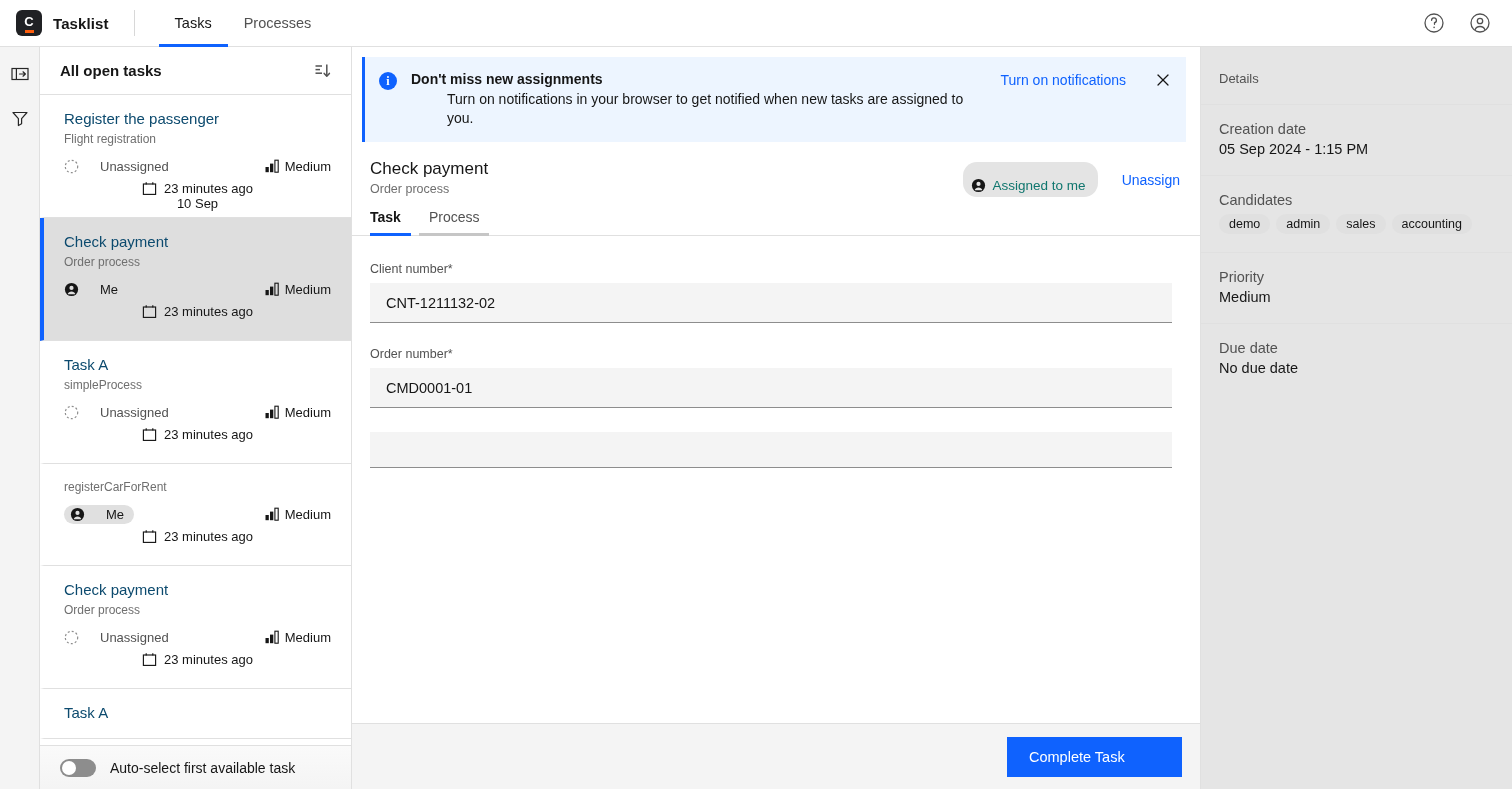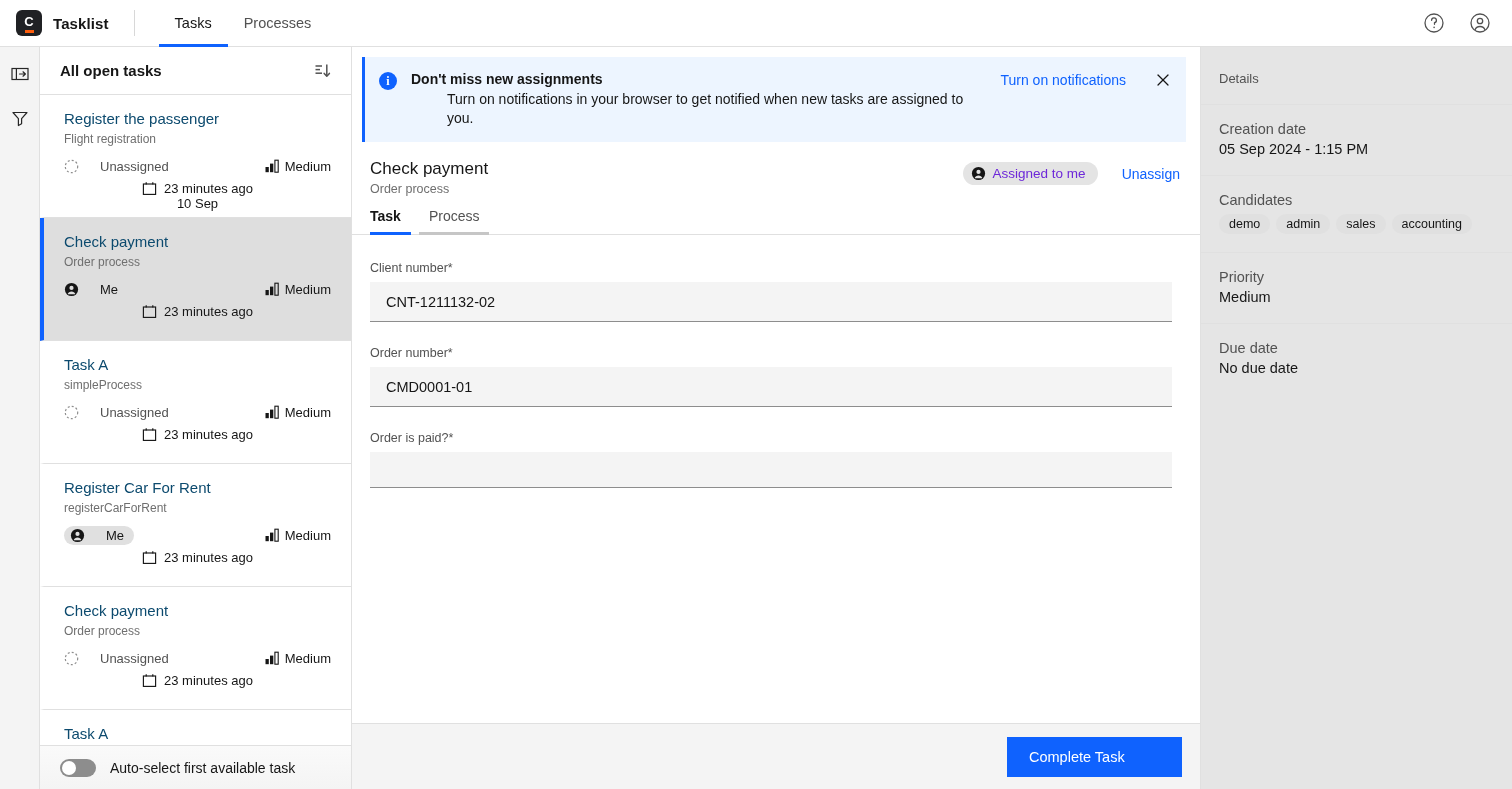--- a/index.html
+++ b/index.html
@@ -142,22 +142,22 @@
 
   .task-head {
     padding: 16px 20px 12px 18px;
     display: flex; align-items: flex-start;
   }
   .th-name { font-size: 17px; line-height: 22px; }
   .th-proc { font-size: 12.5px; color: #6f6f6f; margin-top: 2px; }
   .th-right { margin-left: auto; display: flex; align-items: center; gap: 24px; padding-top: 4px; }
   .assigned-chip {
     display: flex; align-items: center; gap: 7px;
-    background: #e4e4e4; border-radius: 14px; padding: 4px 12px 4px 8px;
-    font-size: 13.5px; color: #6d28d9;
+    background: #e4e4e4; border-radius: 14px; padding: 16px 12px 4px 8px;
+    font-size: 13.5px; color: #0f766e;
   }
   .unassign-link { font-size: 14px; color: #0f62fe; cursor: pointer; }
 
   .tabs-row {
     display: flex; padding-left: 18px; border-bottom: 1px solid #e0e0e0;
     position: relative;
   }
   .tab {
     font-size: 14px; color: #525252; padding: 0 10px 10px 10px;
     cursor: pointer; position: relative; margin-right: 8px;
@@ -389,21 +389,20 @@
                 <line x1="10.8" y1="1.3" x2="10.8" y2="3.6"></line>
               </svg>
             </span>
             <span>23 minutes ago</span>
           </span>
           <span class="t-due"></span>
         </div>
       </div>
 
       <div class="task-item">
-        <div class="t-name">Register Car For Rent</div>
         <div class="t-proc">registerCarForRent</div>
         <div class="t-row">
           <span class="t-assignee me-chip">
             <span>
               <svg width="15" height="15" viewBox="0 0 15 15">
                   <circle cx="7.5" cy="7.5" r="6.6" fill="#161616"></circle>
                   <circle cx="7.5" cy="5.9" r="2.1" fill="#e0e0e0"></circle>
                   <path d="M3.6 12.3c.7-1.9 2.1-2.8 3.9-2.8s3.2.9 3.9 2.8z" fill="#e0e0e0"></path>
                 </svg>
             </span>
@@ -533,21 +532,20 @@
       <div class="form">
         <div class="field">
           <div class="field-label">Client number*</div>
           <div class="field-input">CNT-1211132-02</div>
         </div>
         <div class="field">
           <div class="field-label">Order number*</div>
           <div class="field-input">CMD0001-01</div>
         </div>
         <div class="field">
-          <div class="field-label">Order is paid?*</div>
           <div class="field-input tall"></div>
         </div>
       </div>
 
     </div>
 
     <div class="center-footer">
       <button class="btn-primary">Complete Task</button>
     </div>
   </div>

